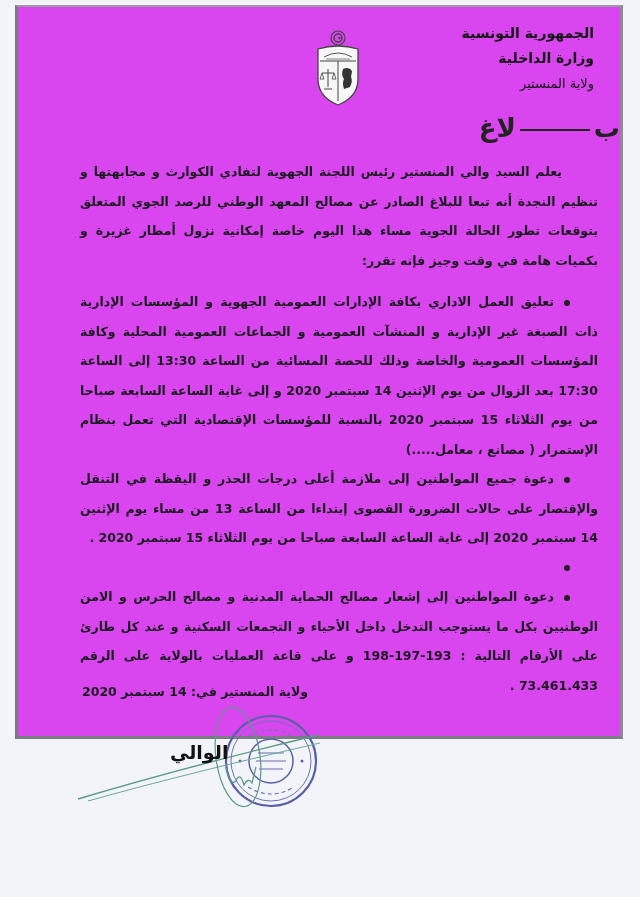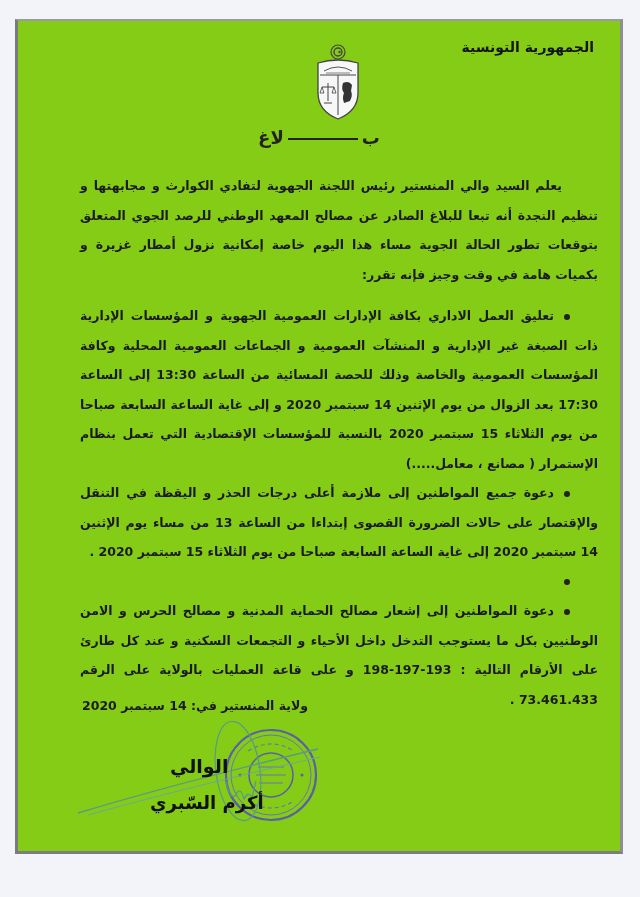--- a/index.html
+++ b/index.html
@@ -11,28 +11,28 @@
       width: 640px;
       height: 897px;
       position: relative;
       overflow: hidden;
       font-family: "DejaVu Sans", sans-serif;
       color: #1b1b1f;
     }
     .page {
       position: absolute;
       left: 15px;
-      top: 19px;
+      top: 5px;
       width: 608px;
-      height: 835px;
+      height: 734px;
       border-left: 3px solid #7a7a80;
       border-right: 3px solid #8d8d92;
       border-bottom: 3px solid #7c7c82;
       border-top: 2px solid #9a9aa0;
-      background: #84cc16;
+      background: #d946ef;
       box-sizing: border-box;
     }
     .header-block {
       position: absolute;
       right: 26px;
       top: 14px;
       direction: rtl;
       text-align: right;
     }
     .header-line {
@@ -50,23 +50,22 @@
       left: 290px;
       top: 22px;
       width: 60px;
       height: 80px;
     }
     .title {
       position: absolute;
       left: 0;
       right: 0;
       top: 106px;
-      text-align: center;
-      direction: rtl;
-      font-size: 18px;
+      direction: rtl;
+      font-size: 26px;
       font-weight: bold;
       letter-spacing: 2px;
       color: #222;
     }
     .title .kashida {
       display: inline-block;
       width: 70px;
       border-bottom: 2.5px solid #222;
       vertical-align: middle;
       margin: 0 4px;
@@ -152,20 +151,22 @@
       top: 0;
     }
   </style>
 </head>
 <body>
 
 <div class="page">
 
   <div class="header-block">
     <div class="header-line">الجمهورية التونسية</div>
+    <div class="header-line">وزارة الداخلية</div>
+    <div class="header-line light">ولاية المنستير</div>
   </div>
 
   <div class="emblem">
     <svg width="60" height="80" viewBox="0 0 60 80">
 
       <circle cx="30" cy="9" r="7" fill="none" stroke="#444" stroke-width="1.2"></circle>
       <circle cx="30" cy="9" r="4" fill="none" stroke="#444" stroke-width="1.4"></circle>
       <circle cx="31.5" cy="9" r="1.2" fill="#444"></circle>
 
       <path d="M10 20 Q30 14 50 20 L50 50 Q50 68 30 76 Q10 68 10 50 Z" fill="#f7f7f7" stroke="#444" stroke-width="1.3"></path>
@@ -213,16 +214,15 @@
       <circle cx="244" cy="54" r="1.5" fill="#5a5fa8"></circle>
     </svg>
     <svg class="signature-stroke" width="300" height="110" viewBox="0 0 300 110">
 
       <ellipse cx="180" cy="50" rx="22" ry="50" fill="none" stroke="#5a9a8a" stroke-width="1.2" transform="rotate(-8 180 50)"></ellipse>
       <path d="M20 92 Q120 62 260 28" fill="none" stroke="#5a9a8a" stroke-width="1.4"></path>
       <path d="M30 94 Q130 66 262 36" fill="none" stroke="#6aa99a" stroke-width="1"></path>
       <path d="M168 60 Q172 80 178 74 Q182 64 186 78 Q190 70 194 76 L198 60" fill="none" stroke="#5a9a8a" stroke-width="1.3"></path>
     </svg>
     <div class="sig-title">الوالي</div>
-    <div class="sig-name">أكرم السّبري</div>
   </div>
 
 </div>
 
 </body></html>

